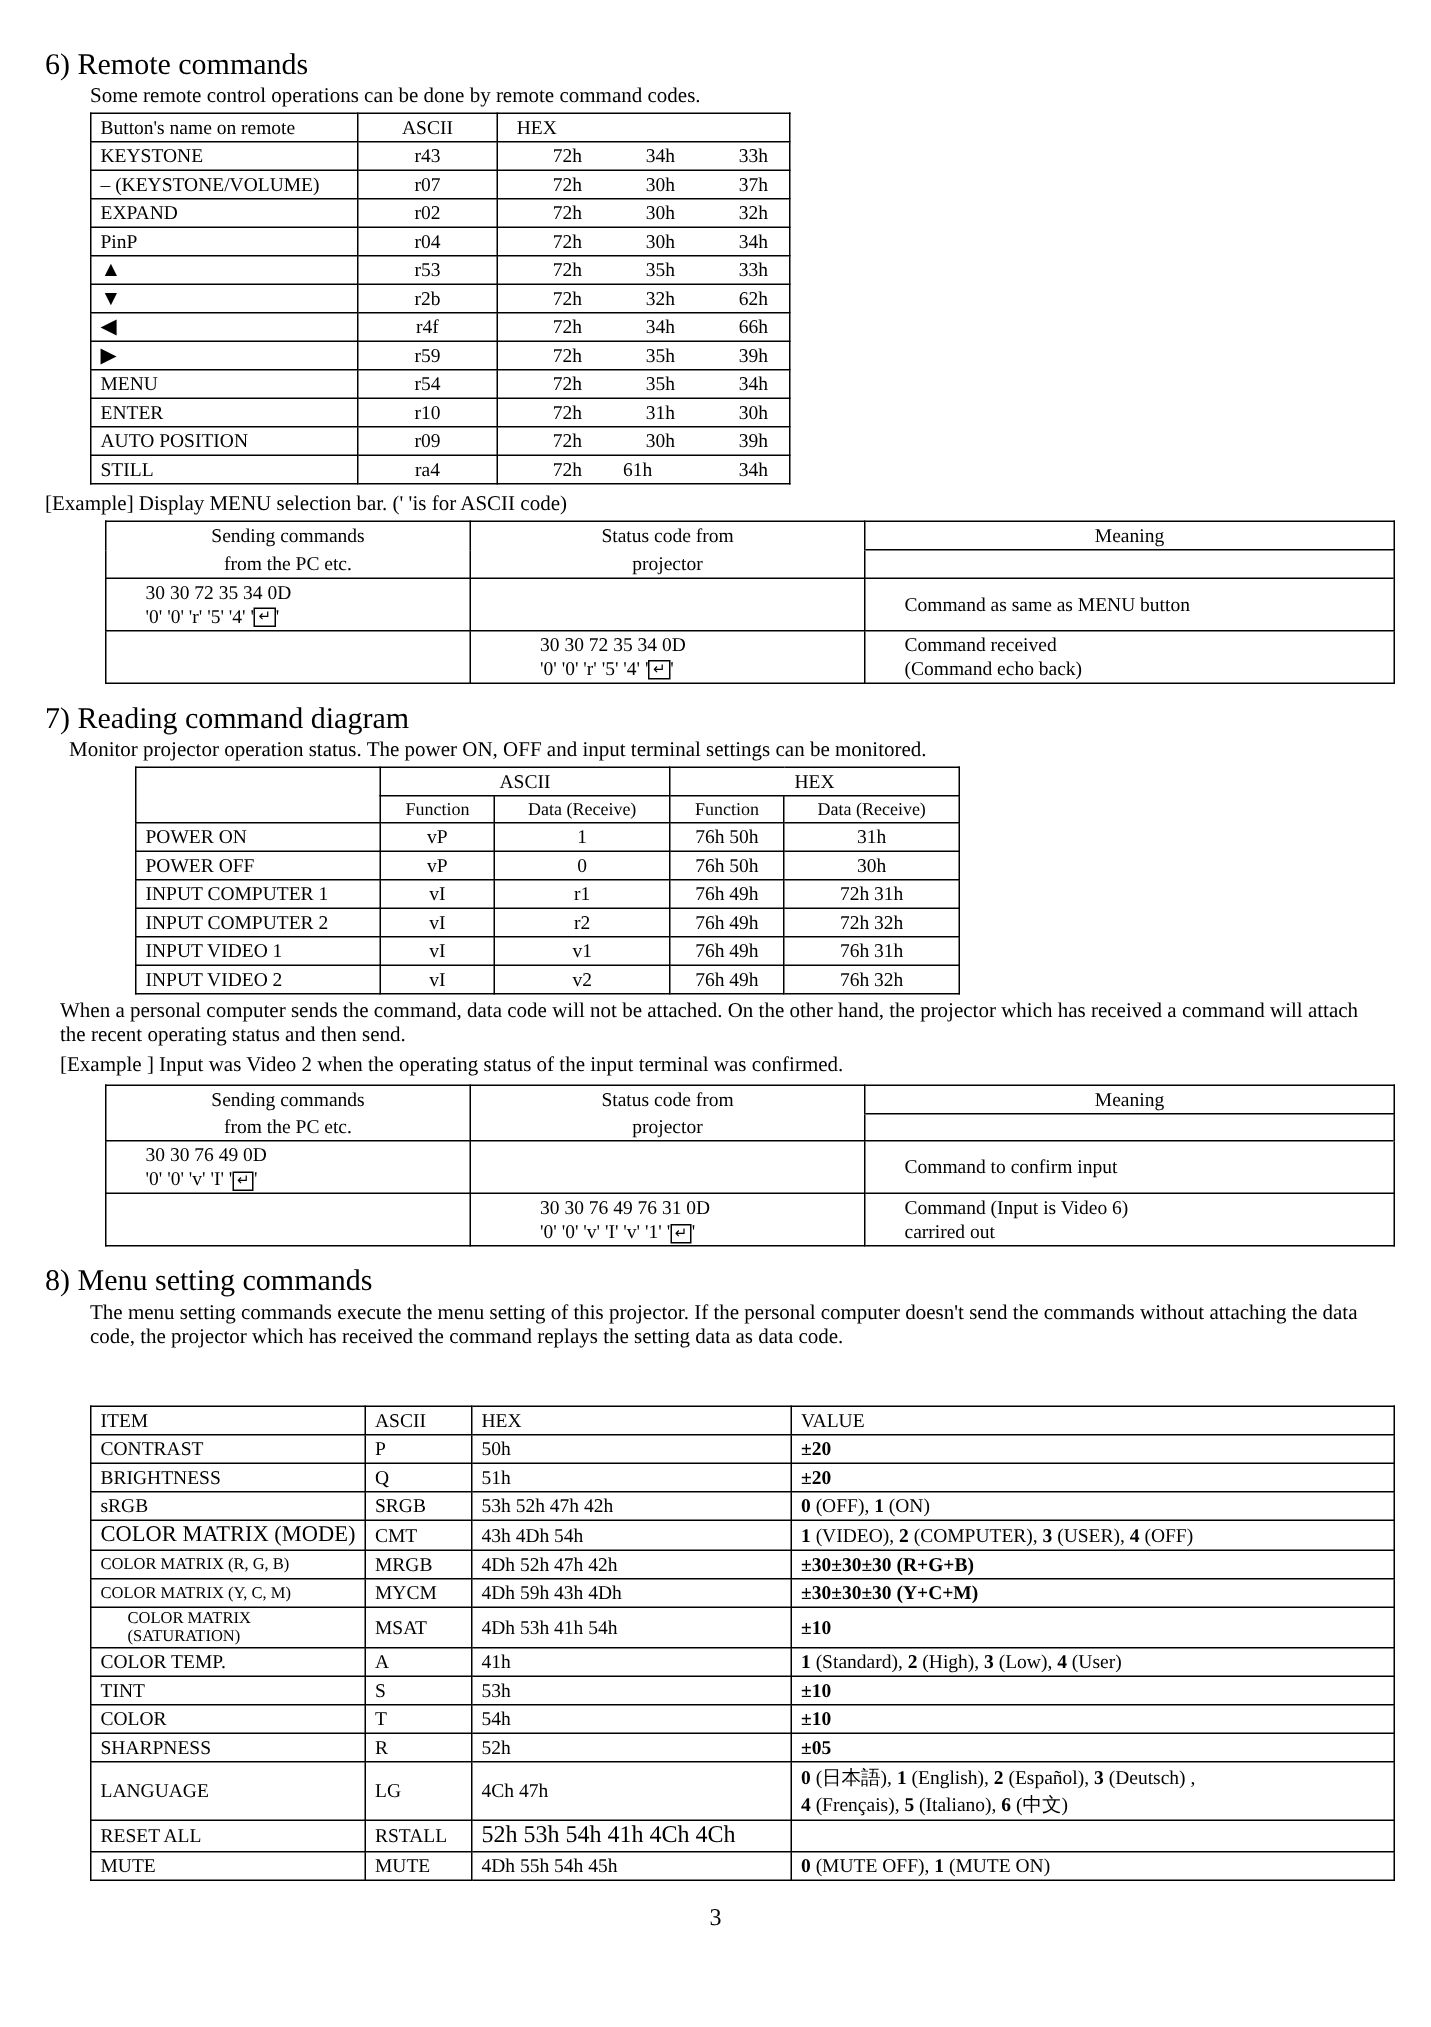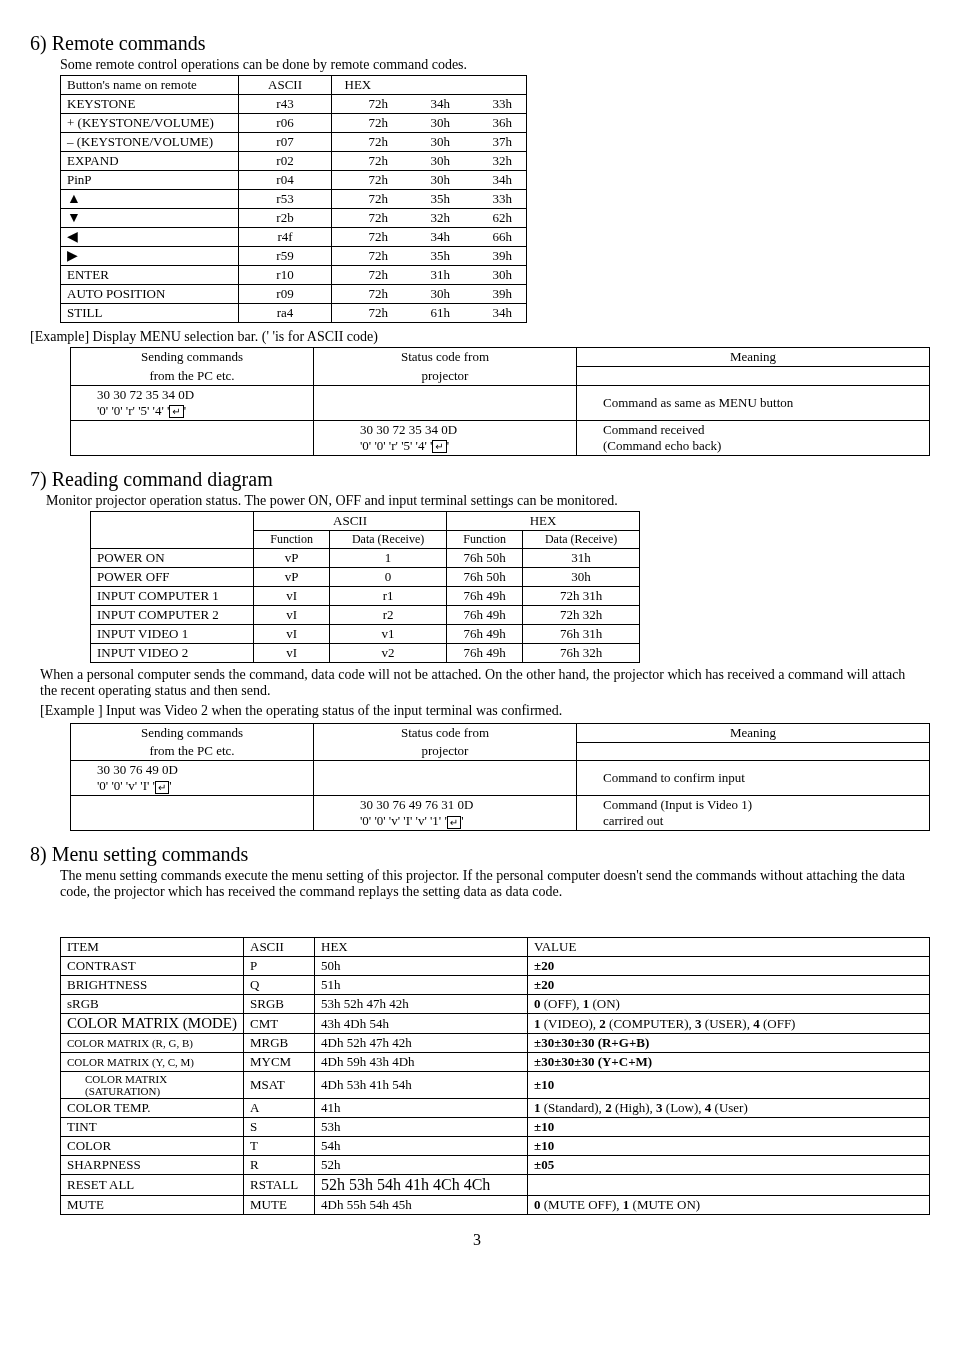--- a/index.html
+++ b/index.html
@@ -67,27 +67,20 @@
           <td style="width:150px;" colspan="3">&nbsp;&nbsp;HEX</td>
         </tr>
         <tr>
           <td>KEYSTONE</td>
           <td class="center">r43</td>
           <td style="border-right:none;width:50px;text-align:right;">72h</td>
           <td style="border-left:none;border-right:none;width:50px;text-align:right;">34h</td>
           <td style="border-left:none;width:50px;text-align:right;padding-right:14px;">33h</td>
         </tr>
         <tr>
-          <td>+ (KEYSTONE/VOLUME)</td>
-          <td class="center">r06</td>
-          <td style="border-right:none;width:50px;text-align:right;">72h</td>
-          <td style="border-left:none;border-right:none;width:50px;text-align:right;">30h</td>
-          <td style="border-left:none;width:50px;text-align:right;padding-right:14px;">36h</td>
-        </tr>
-        <tr>
           <td>– (KEYSTONE/VOLUME)</td>
           <td class="center">r07</td>
           <td style="border-right:none;width:50px;text-align:right;">72h</td>
           <td style="border-left:none;border-right:none;width:50px;text-align:right;">30h</td>
           <td style="border-left:none;width:50px;text-align:right;padding-right:14px;font-family:Liberation Serif, serif;">37h</td>
         </tr>
         <tr>
           <td>EXPAND</td>
           <td class="center">r02</td>
           <td style="border-right:none;width:50px;text-align:right;">72h</td>
@@ -123,38 +116,45 @@
           <td style="border-left:none;width:50px;text-align:right;padding-right:14px;">66h</td>
         </tr>
         <tr>
           <td><span class="arrow">▶</span></td>
           <td class="center">r59</td>
           <td style="border-right:none;width:50px;text-align:right;">72h</td>
           <td style="border-left:none;border-right:none;width:50px;text-align:right;">35h</td>
           <td style="border-left:none;width:50px;text-align:right;padding-right:14px;">39h</td>
         </tr>
         <tr>
+          <td>MENU</td>
+          <td class="center">r54</td>
+          <td style="border-right:none;width:50px;text-align:right;">72h</td>
+          <td style="border-left:none;border-right:none;width:50px;text-align:right;">35h</td>
+          <td style="border-left:none;width:50px;text-align:right;padding-right:14px;">34h</td>
+        </tr>
+        <tr>
           <td>ENTER</td>
           <td class="center">r10</td>
           <td style="border-right:none;width:50px;text-align:right;">72h</td>
           <td style="border-left:none;border-right:none;width:50px;text-align:right;">31h</td>
           <td style="border-left:none;width:50px;text-align:right;padding-right:14px;">30h</td>
         </tr>
         <tr>
           <td>AUTO POSITION</td>
           <td class="center">r09</td>
           <td style="border-right:none;width:50px;text-align:right;">72h</td>
           <td style="border-left:none;border-right:none;width:50px;text-align:right;">30h</td>
           <td style="border-left:none;width:50px;text-align:right;padding-right:14px;">39h</td>
         </tr>
         <tr>
           <td>STILL</td>
           <td class="center">ra4</td>
           <td style="border-right:none;width:50px;text-align:right;">72h</td>
-          <td style="border-left:none;border-right:none;width:50px;text-align:right;margin-top:11px;">61h</td>
+          <td style="border-left:none;border-right:none;width:50px;text-align:center;margin-top:11px;">61h</td>
           <td style="border-left:none;width:50px;text-align:right;padding-right:14px;">34h</td>
         </tr>
       </tbody>
     </table>
 </div>
 
 <p style="margin-top:6px;">[Example] Display MENU selection bar. ('  'is for ASCII code)</p>
 <div style="margin-left:40px;">
   <table id="example6" style="width:860px;">
       <tbody>
@@ -279,21 +279,21 @@
             <div style="padding-left:20px;">Command to confirm input</div>
           </td>
         </tr>
         <tr>
           <td></td>
           <td>
             <div style="padding-left:40px;">30 30 76 49 76 31 0D</div>
             <div style="padding-left:40px;">'0' '0' 'v' 'I' 'v' '1' '<span class="enter-icon">↵</span>'</div>
           </td>
           <td>
-            <div style="padding-left:20px;">Command (Input is Video 1)</div>
+            <div style="padding-left:20px;">Command (Input is Video 6)</div>
             <div style="padding-left:20px;">carrired out</div>
           </td>
         </tr>
       </tbody>
     </table>
 </div>
 
 <h2>8) Menu setting commands</h2>
 <p class="indent">The menu setting commands execute the menu setting of this projector. If the personal computer doesn't send the commands without attaching the data code, the projector which has received the command replays the setting data as data code.</p>
 <div style="margin-left:30px;margin-top:37px;">
@@ -365,20 +365,26 @@
           <td class="nowrap" style="">54h</td>
           <td><b>±10</b></td>
         </tr>
         <tr>
           <td style="">SHARPNESS</td>
           <td>R</td>
           <td class="nowrap" style="">52h</td>
           <td><b>±05</b></td>
         </tr>
         <tr>
+          <td style="">LANGUAGE</td>
+          <td>LG</td>
+          <td class="nowrap" style="">4Ch    47h</td>
+          <td><b>0</b> (日本語), <b>1</b> (English), <b>2</b> (Español), <b>3</b> (Deutsch) ,<br><b>4</b> (Frençais),  <b>5</b> (Italiano), <b>6</b> (中文)</td>
+        </tr>
+        <tr>
           <td style="">RESET ALL</td>
           <td>RSTALL</td>
           <td class="nowrap" style="font-size:16px;">52h  53h   54h   41h   4Ch  4Ch</td>
           <td></td>
         </tr>
         <tr>
           <td style="">MUTE</td>
           <td>MUTE</td>
           <td class="nowrap" style="">4Dh    55h    54h    45h</td>
           <td><b>0</b> (MUTE OFF), <b>1</b> (MUTE ON)</td>

